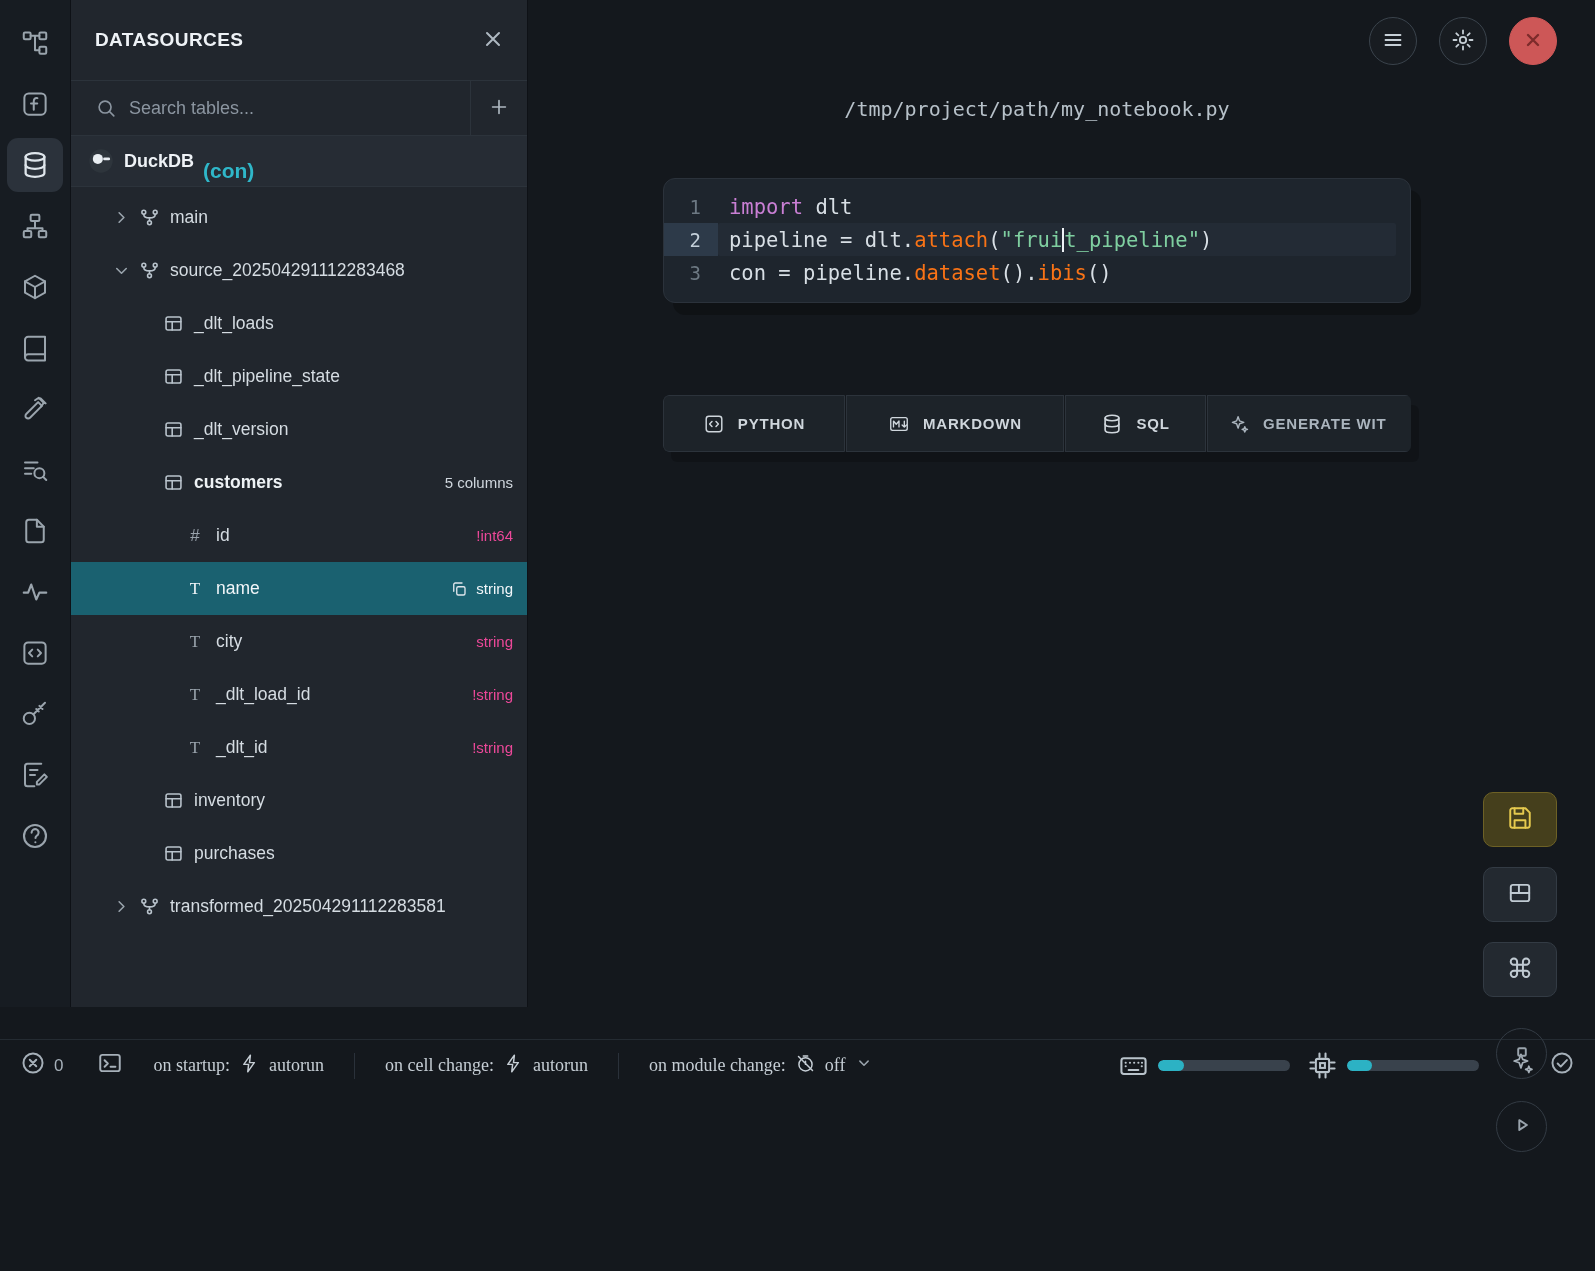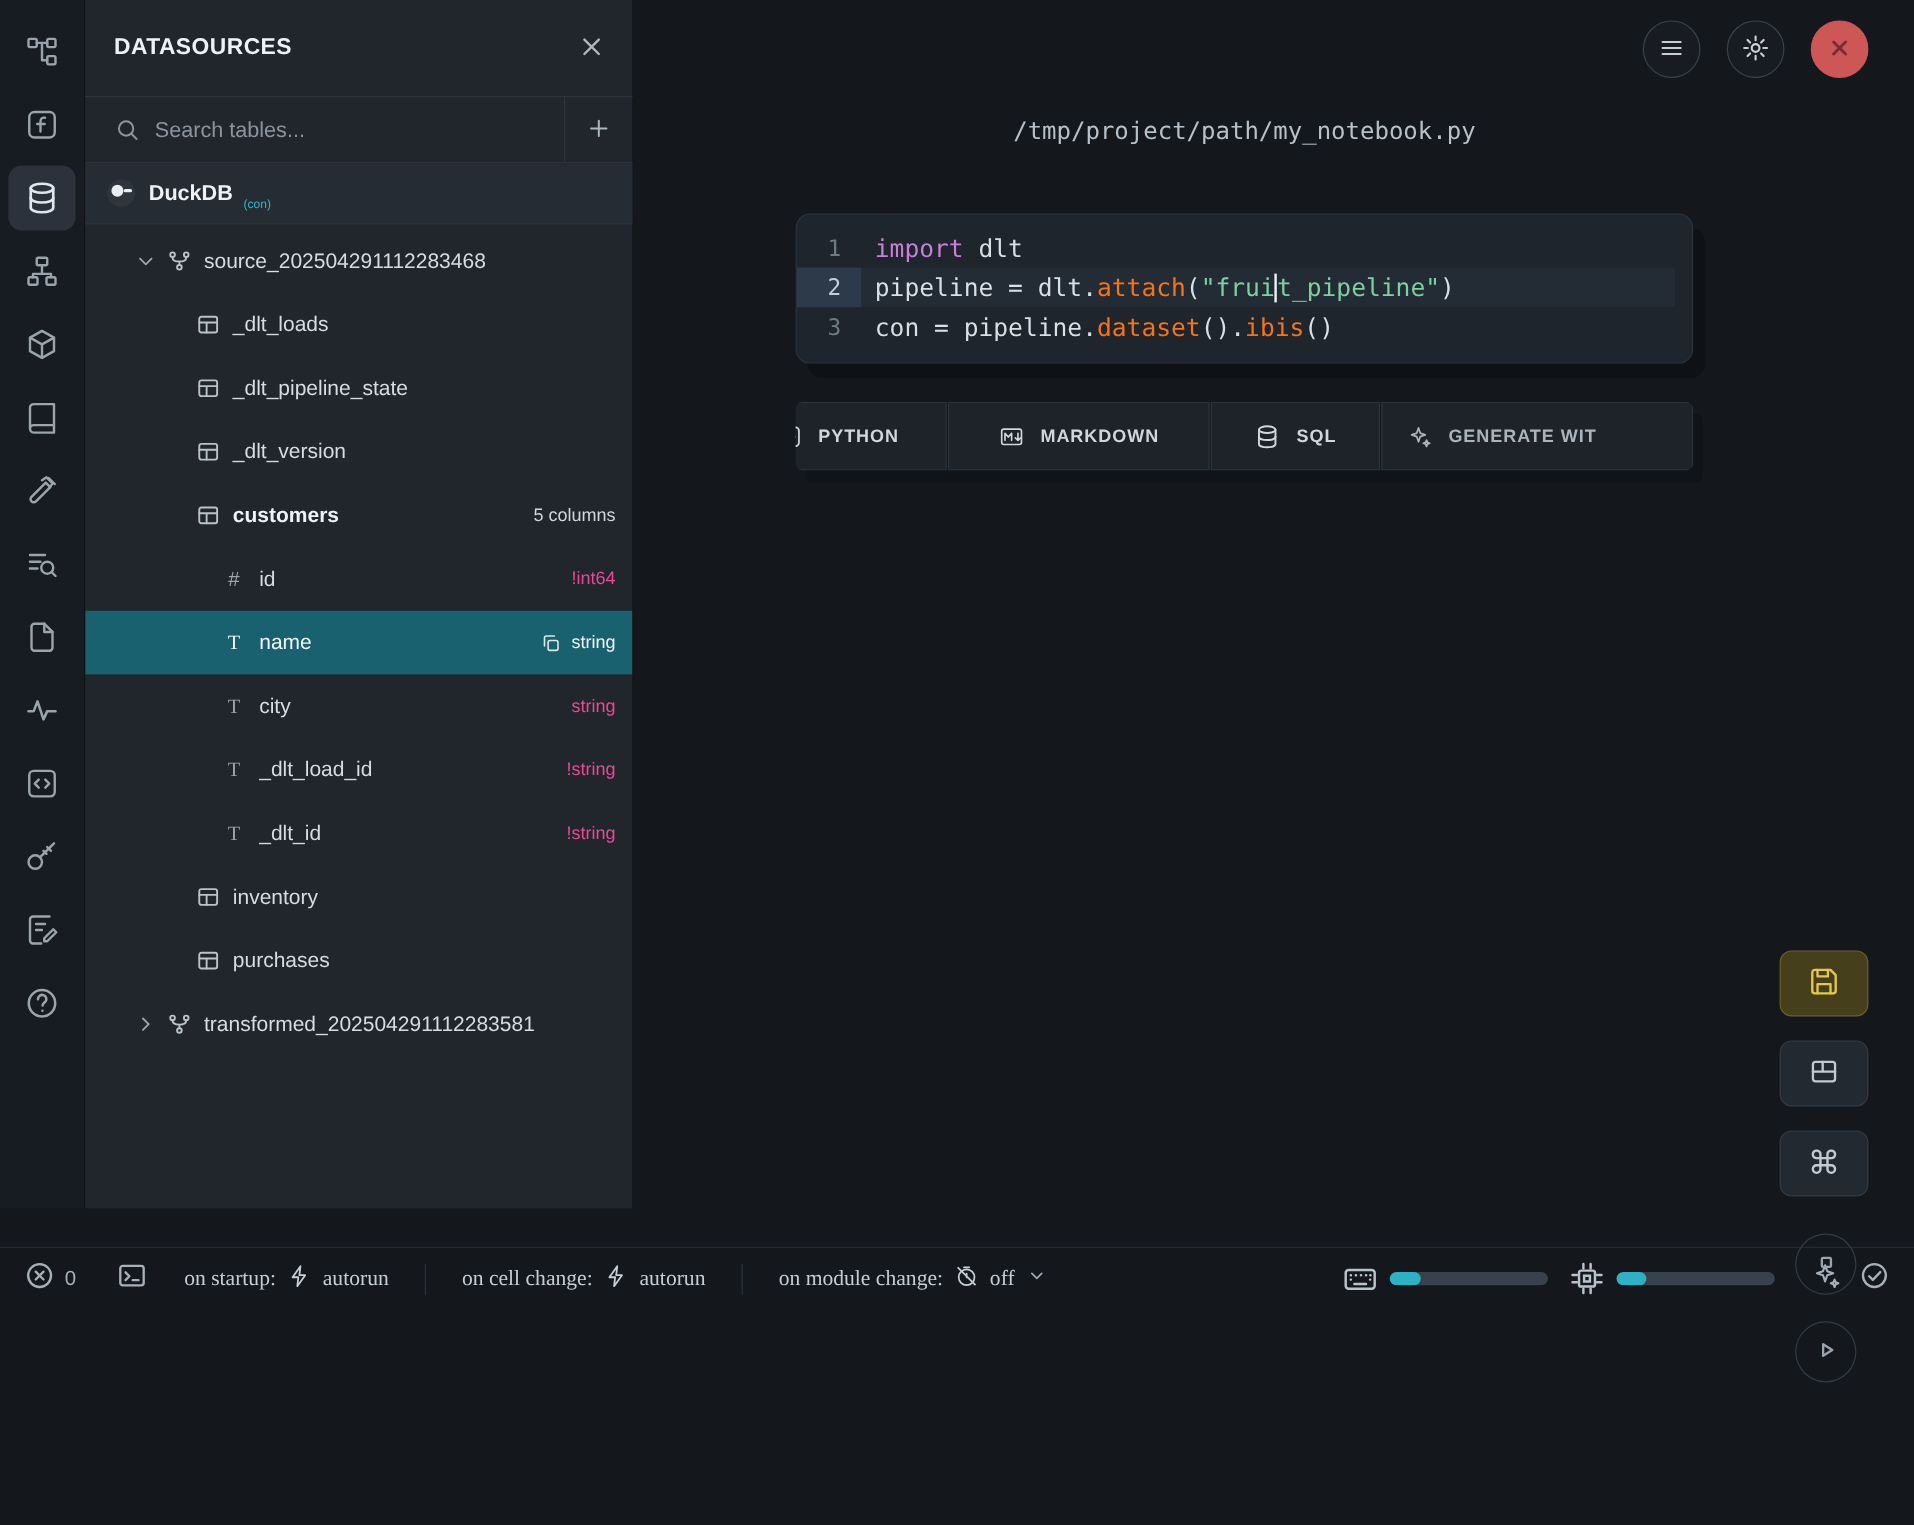--- a/index.html
+++ b/index.html
@@ -27,21 +27,21 @@
   .search-row .mag svg { width:22px; height:22px; }
   .search-input { flex:1; background:transparent; border:none; outline:none; color:#dfe5ea; font-size:18px; font-family:"Liberation Sans",sans-serif; }
   .search-input::placeholder { color:#8b95a0; }
   .plus-btn { width:57px; height:100%; border:none; border-left:1px solid #2c333b; background:transparent; color:#aeb8c1; cursor:pointer; display:flex; align-items:center; justify-content:center; }
   .plus-btn svg { width:22px; height:22px; }
 
   .engine-row { height:51px; display:flex; align-items:center; gap:9px; padding:0 16px; background:#262c34; border-bottom:1px solid #2c333b; cursor:pointer; }
   .engine-logo { width:28px; height:28px; display:flex; }
   .engine-logo svg { width:28px; height:28px; }
   .engine-name { font-size:18px; font-weight:bold; color:#eef2f6; }
-  .engine-badge { font-size:10px; font-weight:normal; color:#2fb7c9;margin-top:19px; }
+  .engine-badge { font-size:21px; font-weight:bold; color:#2fb7c9;margin-top:19px; }
 
   .tree { flex:1; overflow:hidden; padding-top:4px; }
   .tree-row { height:53px; display:flex; align-items:center; cursor:pointer; padding-right:14px; }
   .tree-row .chev { width:24px; display:flex; justify-content:center; color:#9aa4ad; flex-shrink:0; }
   .tree-row .chev svg { width:19px; height:19px; }
   .tree-row .node-icon { width:24px; display:flex; justify-content:center; margin-left:4px; color:#b9c3cc; flex-shrink:0; }
   .tree-row .node-icon svg { width:21px; height:21px; }
   .glyph-icon { font-size:17px; color:#9aa4ad; width:24px; text-align:center; }
   .glyph-icon.serif { font-family:"Liberation Serif",serif; }
   .node-label { margin-left:9px; font-size:17.5px; color:#d5dce2; white-space:nowrap; }
@@ -70,21 +70,21 @@
   .code-line .gutter { width:54px; flex-shrink:0; text-align:right; padding-right:17px; color:#6d7983; font-size:19px; height:100%; display:flex; align-items:center; justify-content:flex-end; }
   .code-line .code-text { flex:1; white-space:pre; color:#d8dfe5; height:100%; display:flex; align-items:center; padding-left:11px; margin-right:14px; }
   .code-line.active .code-text { background:#232b35; border-radius:2px; }
   .code-line.active .gutter { background:#2d3a49; color:#c3cfd9; }
   .tok-kw { color:#c97fd4; }
   .tok-fn { color:#f97316; }
   .tok-str { color:#7fcfa0; }
   .tok-pl { color:#d8dfe5; }
   .caret { display:inline-block; width:2px; height:24px; background:#eef2f6; vertical-align:middle; }
 
-  .add-row { margin-top:32px; display:flex; gap:1px; overflow:hidden; width:748px; box-shadow:8px 10px 0 rgba(0,0,0,.18); border-radius:6px;justify-content:flex-end; }
+  .add-row { margin-top:92px; display:flex; gap:1px; overflow:hidden; width:748px; box-shadow:8px 10px 0 rgba(0,0,0,.18); border-radius:6px; }
   .add-btn { height:57px; background:#1d2329; border:1px solid #2c333b; color:#cfd6dc; font-size:15px; font-weight:bold; letter-spacing:.8px; display:flex; align-items:center; justify-content:center; gap:13px; cursor:pointer; white-space:nowrap; font-family:"Liberation Sans",sans-serif; flex-shrink:0; }
   .add-btn svg { width:22px; height:22px; }
   .add-btn:nth-child(1){ width:182px; border-radius:6px 0 0 6px; }
   .add-btn:nth-child(2){ width:218px; }
   .add-btn:nth-child(3){ width:141px; }
   .add-btn.generate { width:260px; justify-content:flex-start; padding-left:20px; color:#aab4bd; }
 
   .float-btns { position:absolute; top:792px; right:38px; display:flex; flex-direction:column; gap:20px; }
   .float-btn { width:74px; height:55px; border-radius:10px; background:#232930; border:1px solid #333b44; color:#c0cad2; display:flex; align-items:center; justify-content:center; cursor:pointer; }
   .float-btn svg { width:26px; height:26px; }
@@ -239,20 +239,36 @@
               <circle cx="12" cy="12" r="10" fill="#2e353c"></circle>
               <circle cx="9.3" cy="10.2" r="4.3" fill="#e9eef2"></circle>
               <rect x="13.8" y="9" width="6" height="2.4" rx="1.2" fill="#e9eef2"></rect>
             </svg>
         </span>
         <span class="engine-name">DuckDB</span>
         <span class="engine-badge">(con)</span>
       </div>
 
       <div class="tree">
+          <div class="tree-row" style="padding-left: 38px;">
+            <span class="chev">
+              <svg viewBox="0 0 24 24" fill="none" stroke="currentColor" stroke-width="2" stroke-linecap="round" stroke-linejoin="round">
+                <path d="M9 6l6 6-6 6"></path>
+              </svg>
+            </span>
+            <span class="node-icon">
+              <svg viewBox="0 0 24 24" fill="none" stroke="currentColor" stroke-width="1.8" stroke-linecap="round" stroke-linejoin="round">
+                <circle cx="5.5" cy="6" r="2.2"></circle>
+                <circle cx="18.5" cy="6" r="2.2"></circle>
+                <circle cx="12" cy="18" r="2.2"></circle>
+                <path d="M5.5 8.2v.6c0 2.6 2.9 3.6 6.5 3.6s6.5-1 6.5-3.6v-.6M12 12.4v3.4"></path>
+              </svg>
+            </span>
+            <span class="node-label">main</span>
+          </div>
           <div class="tree-row" style="padding-left: 38px;">
             <span class="chev">
               <svg viewBox="0 0 24 24" fill="none" stroke="currentColor" stroke-width="2" stroke-linecap="round" stroke-linejoin="round">
                 <path d="M6 9.5l6 6 6-6"></path>
               </svg>
             </span>
             <span class="node-icon">
               <svg viewBox="0 0 24 24" fill="none" stroke="currentColor" stroke-width="1.8" stroke-linecap="round" stroke-linejoin="round">
                 <circle cx="5.5" cy="6" r="2.2"></circle>
                 <circle cx="18.5" cy="6" r="2.2"></circle>

